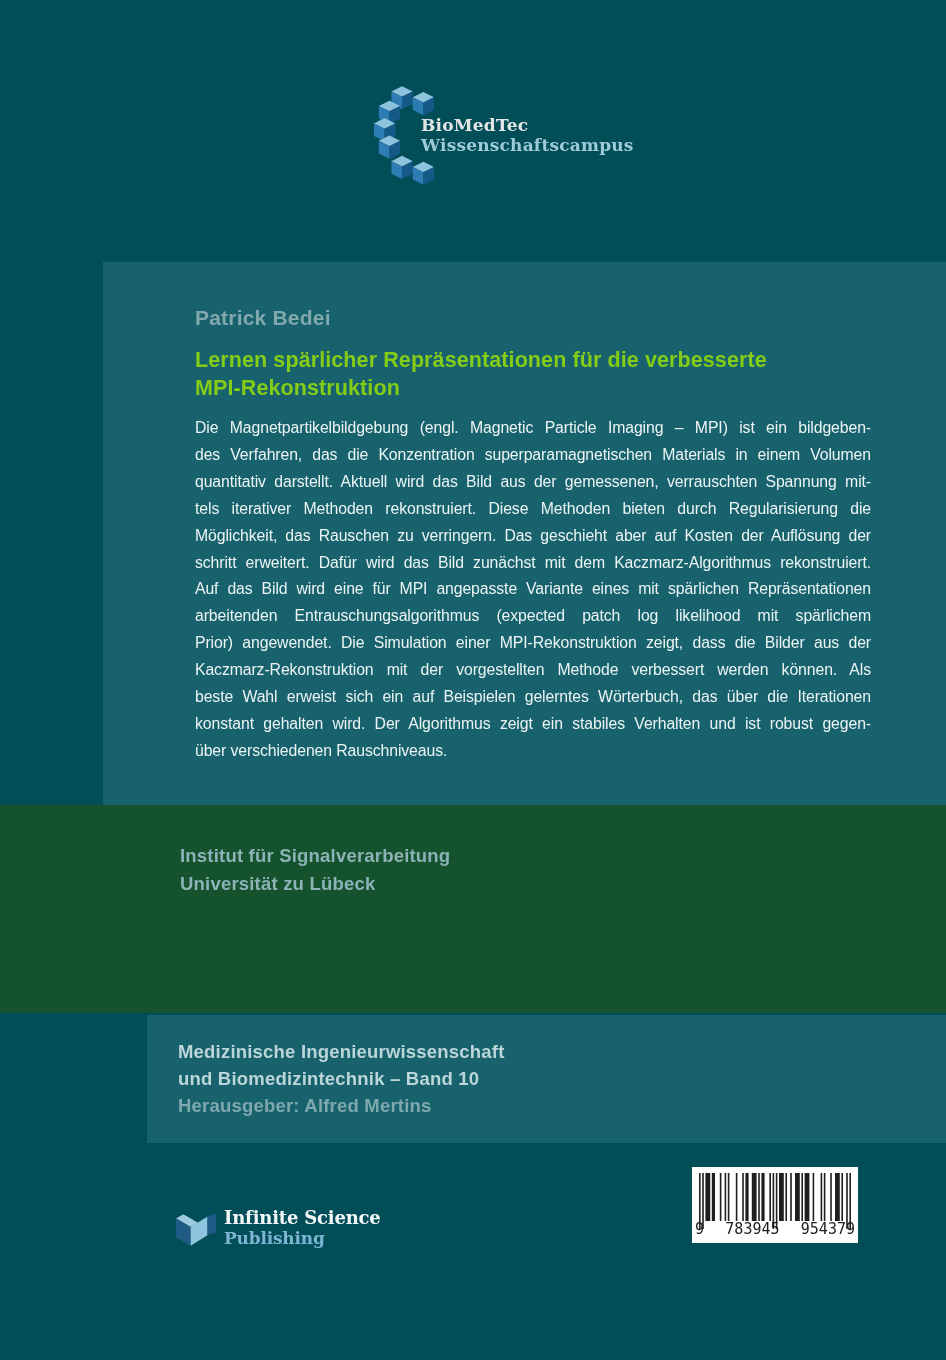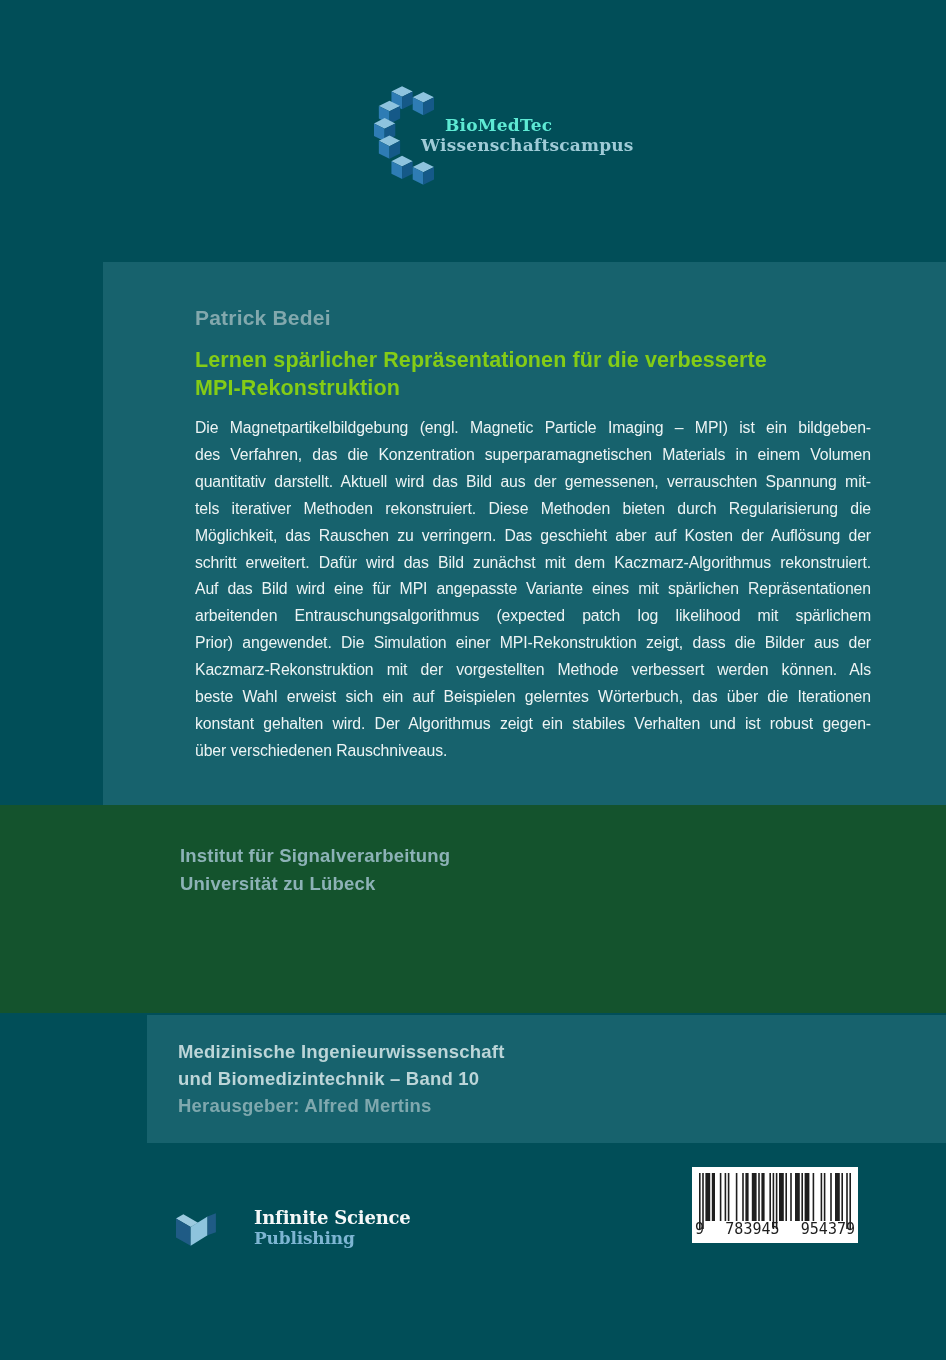--- a/index.html
+++ b/index.html
@@ -10,21 +10,21 @@
     overflow: hidden;
     font-family: "Liberation Sans", sans-serif;
   }
 
   
   .campus-logo { position:absolute; left:374px; top:84px; }
   .campus-mark { position:absolute; left:0; top:2px; }
   .campus-text { position:absolute; left:47px; top:32px;
     font-family:"DejaVu Serif", serif; font-weight:bold;
     font-size:17px; line-height:19.5px; letter-spacing:0.2px; }
-  .campus-text .l1 { color:#5eead4;margin-left:24px; }
+  .campus-text .l1 { color:#e5e5e5; }
   .campus-text .l2 { color:#9fcbd7; }
 
   
   .abstract-panel {
     position:absolute; left:103px; top:262px; width:858px; height:543px;
     background:#17626d; box-sizing:border-box;
     padding:44px 0 0 92px;
   }
   .author { color:#82a8ad; font-size:21px; font-weight:bold; letter-spacing:0.2px; }
   .title { margin-top:16px; color:#84cc16; font-size:21.5px; font-weight:bold;
@@ -45,21 +45,21 @@
   
   .series-panel {
     position:absolute; left:147px; top:1015px; width:799px; height:128px;
     background:#17626d; box-sizing:border-box; padding:23px 0 0 31px;
   }
   .series-panel .line { font-size:18.5px; font-weight:bold; line-height:27px;
     letter-spacing:0.2px; color:#bcd5d8; }
   .series-panel .muted { color:#7fa8ae; }
 
   
-  .publisher { position:absolute; left:176px; top:1207px; display:flex;gap:30px; }
+  .publisher { position:absolute; left:176px; top:1207px; display:flex; }
   .publisher-mark { margin-top:4px; }
   .publisher-text { margin-left:6px; font-family:"DejaVu Serif", serif; font-weight:bold; }
   .publisher-text .name { color:#f5f8f8; font-size:18px; line-height:21px; letter-spacing:-0.2px; }
   .publisher-text .type { color:#7db5d2; font-size:17px; line-height:20px; letter-spacing:-0.2px; }
 
   
   .barcode {
     position:absolute; left:692px; top:1167px; width:166px; height:76px;
     background:#ffffff; box-sizing:border-box; padding-top:6px;
   }

